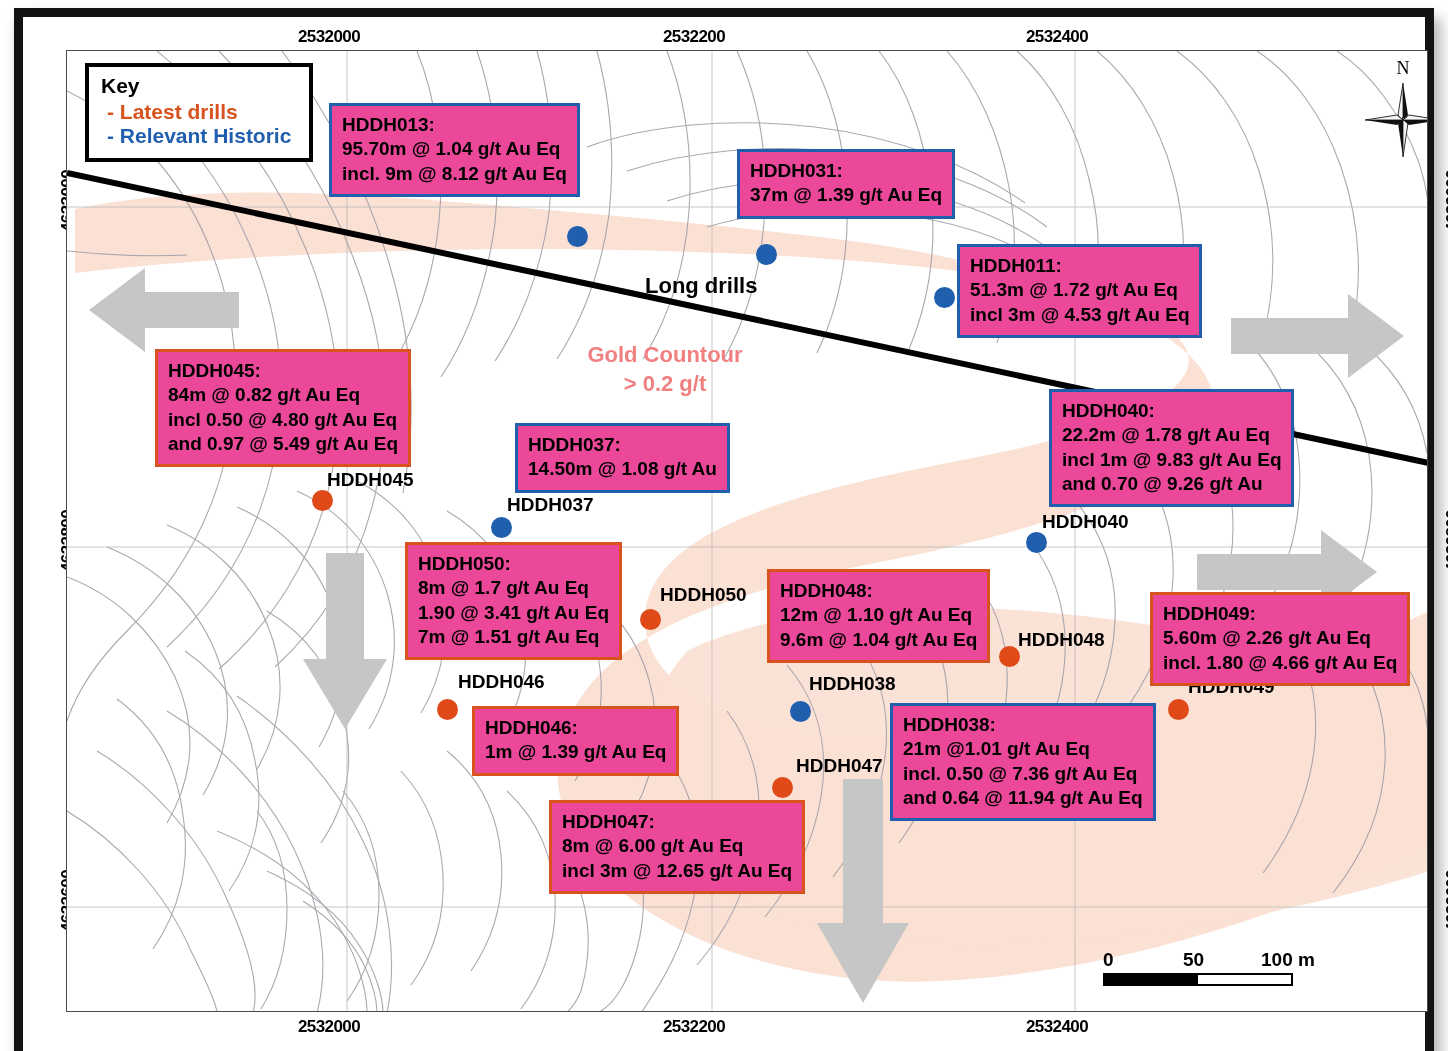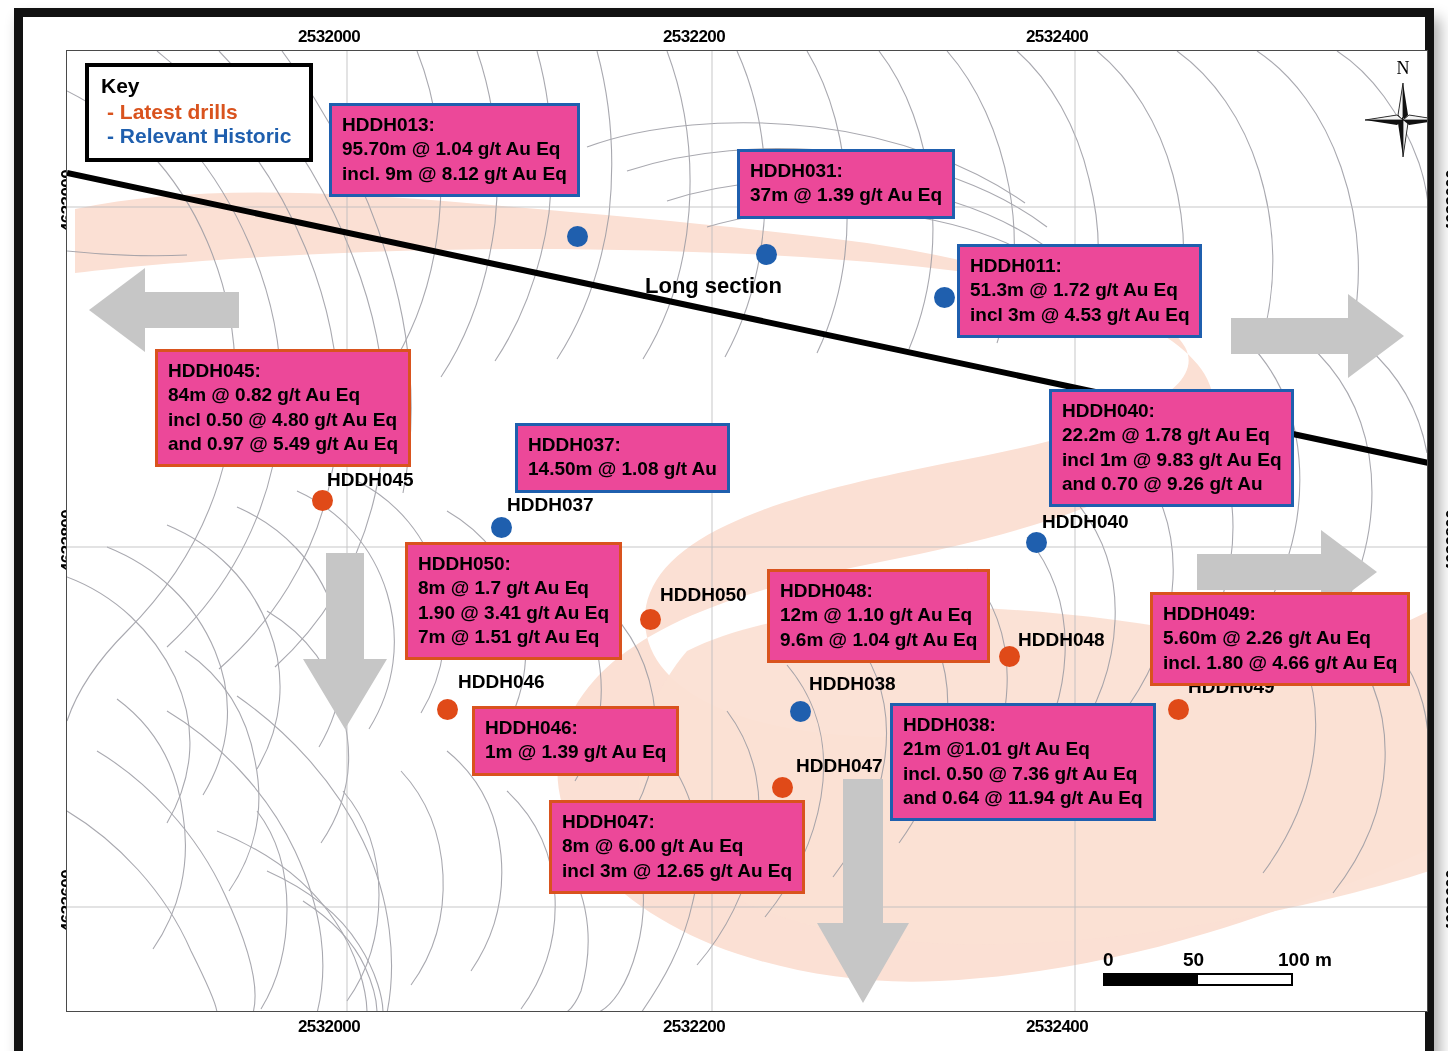--- a/index.html
+++ b/index.html
@@ -146,21 +146,21 @@
 
   
   .scalebar { position: absolute; left: 1036px; top: 898px; width: 200px; }
   .scalebar-ticks {
     position: relative; height: 22px;
     font-size: 19px; font-weight: bold; color: #000;
   }
   .scalebar-ticks span { position: absolute; white-space: nowrap; }
   .sb-0   { left: 0px; }
   .sb-50  { left: 80px; }
-  .sb-100 { left: 158px; margin-left: 17px; }
+  .sb-100 { left: 158px; }
   .scalebar-bar {
     position: relative; height: 13px; width: 190px;
     border: 2px solid #000; background: #ffffff; margin-top: 2px;
   }
   .scalebar-bar .filled {
     position: absolute; left: 0; top: 0;
     width: 50%; height: 100%; background: #000;
   }
 </style>
 </head>
@@ -305,22 +305,26 @@
           <path d="M22,259 L78,217 L78,241 L172,241 L172,277 L78,277 L78,301 Z"></path>
           <path d="M1337,285 L1281,243 L1281,267 L1164,267 L1164,303 L1281,303 L1281,327 Z"></path>
           <path d="M1310,521 L1254,479 L1254,503 L1130,503 L1130,539 L1254,539 L1254,563 Z"></path>
           <path d="M259,502 L259,608 L236,608 L278,678 L320,608 L297,608 L297,502 Z"></path>
           <path d="M776,728 L776,872 L750,872 L796,952 L842,872 L816,872 L816,728 Z"></path>
         </g>
 
         <line x1="0" y1="122" x2="1362" y2="412" stroke="#000" stroke-width="6"></line>
       </svg>
 
-
-      <div class="long-section-label" style="left:578px; top:222px;">Long section</div>
+      <div class="gold-contour-label" style="left:478px; top:290px; width:240px;">
+        <div>Gold Countour</div>
+        <div>&gt; 0.2 g/t</div>
+      </div>
+
+      <div class="long-section-label" style="left:578px; top:222px;">Long drills</div>
 
       <div class="key-box">
         <div class="key-title">Key</div>
         <div class="key-row latest">- Latest drills</div>
         <div class="key-row historic">- Relevant Historic</div>
       </div>
 
       <div class="compass">
         <div class="n-letter">N</div>
         <svg width="80" height="84" viewBox="0 0 80 84">

